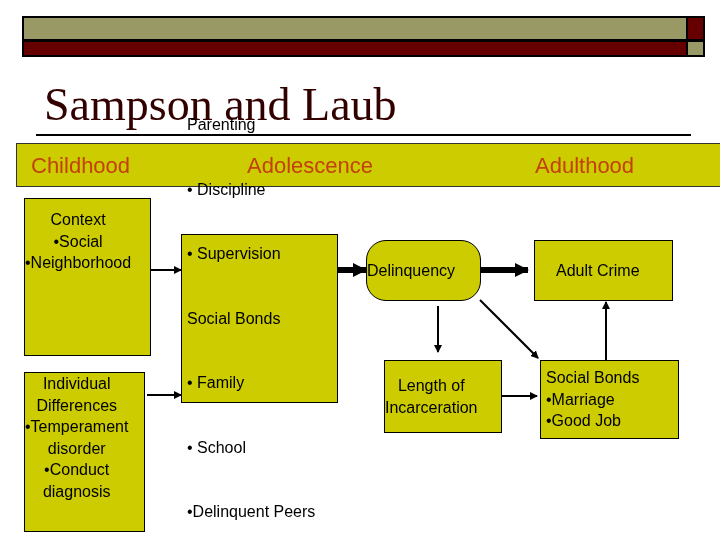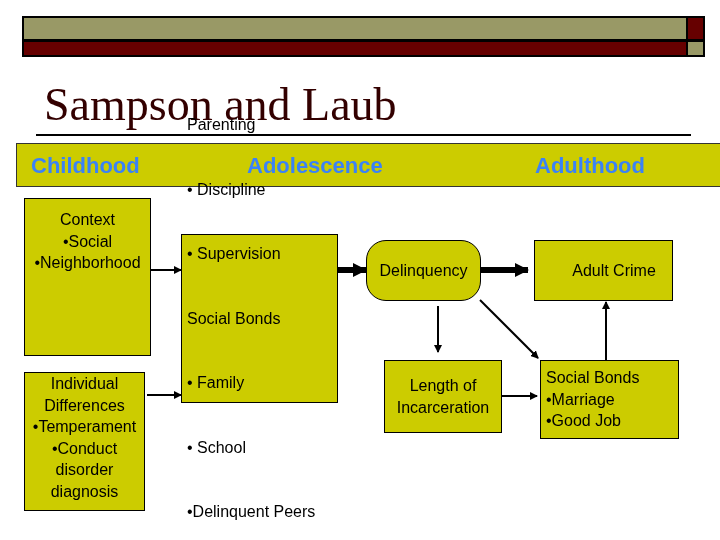--- a/index.html
+++ b/index.html
@@ -5,22 +5,22 @@
   html, body { margin:0; padding:0; }
   body { width:720px; height:540px; background:#ffffff; position:relative; overflow:hidden; font-family:"Liberation Sans", sans-serif; }
   .abs { position:absolute; box-sizing:border-box; }
   .topbar-olive { left:22px; top:16px; width:666px; height:25px; background:#999966; border:2px solid #000; }
   .topbar-red { left:22px; top:40px; width:666px; height:17px; background:#660000; border:2px solid #000; }
   .sq-red { left:686px; top:16px; width:19px; height:25px; background:#660000; border:2px solid #000; }
   .sq-olive { left:686px; top:40px; width:19px; height:17px; background:#999966; border:2px solid #000; }
   .title { left:44px; top:80px; font-family:"Liberation Serif", serif; font-size:46px; color:#330000; line-height:50px; white-space:nowrap; }
   .title-rule { left:36px; top:134px; width:655px; height:2px; background:#000; }
   .stage-bar { left:16px; top:143px; width:710px; height:44px; background:#cccc00; border:1px solid #333; }
-  .stage { top:153px; font-size:22px; color:#3b82f6; white-space:nowrap; line-height:26px;font-weight:bold; }
-  .box { background:#cccc00; border:1px solid #000; color:#000; font-size:16px; line-height:21.5px; display:flex; align-items:center; justify-content:center; text-align:center; }
+  .stage { top:153px; font-size:22px; color:#c2410c; white-space:nowrap; line-height:26px; }
+  .box { background:#cccc00; border:1px solid #000; color:#000; font-size:16px; line-height:21.5px; display:flex; align-items:center; justify-content:flex-start; text-align:center; }
   .box.left { text-align:left; justify-content:flex-start; padding-left:5px; }
   .line { white-space:nowrap; display:block; }
   svg.arrows { position:absolute; left:0; top:0; }
 </style>
 </head>
 <body>
 
 <div class="abs topbar-olive"></div>
 <div class="abs topbar-red"></div>
 <div class="abs sq-red"></div>
@@ -62,27 +62,27 @@
 </svg>
 
 <div class="abs box" style="left:24px; top:198px; width:127px; height:158px; align-items:flex-start; padding-top:10px;">
   <div>
     <span class="line">Context</span>
     <span class="line">•Social</span>
     <span class="line">•Neighborhood</span>
   </div>
 </div>
 
-<div class="abs box" style="left:24px; top:372px; width:121px; height:139px; align-items:flex-start; padding-top:0px;">
+<div class="abs box" style="left:24px; top:372px; width:121px; height:160px; align-items:flex-start; padding-top:0px;">
   <div>
     <span class="line">Individual</span>
     <span class="line">Differences</span>
     <span class="line">•Temperament</span>
+    <span class="line">disorder</span>
     <span class="line">•Conduct</span>
-    <span class="line">disorder</span>
     <span class="line">diagnosis</span>
   </div>
 </div>
 
 <div class="abs box left" style="left:181px; top:234px; width:157px; height:169px; white-space:pre;">
   <div>
     <span class="line">Parenting</span>
     <span class="line">•  Discipline</span>
     <span class="line">•  Supervision</span>
     <span class="line">Social Bonds</span>

